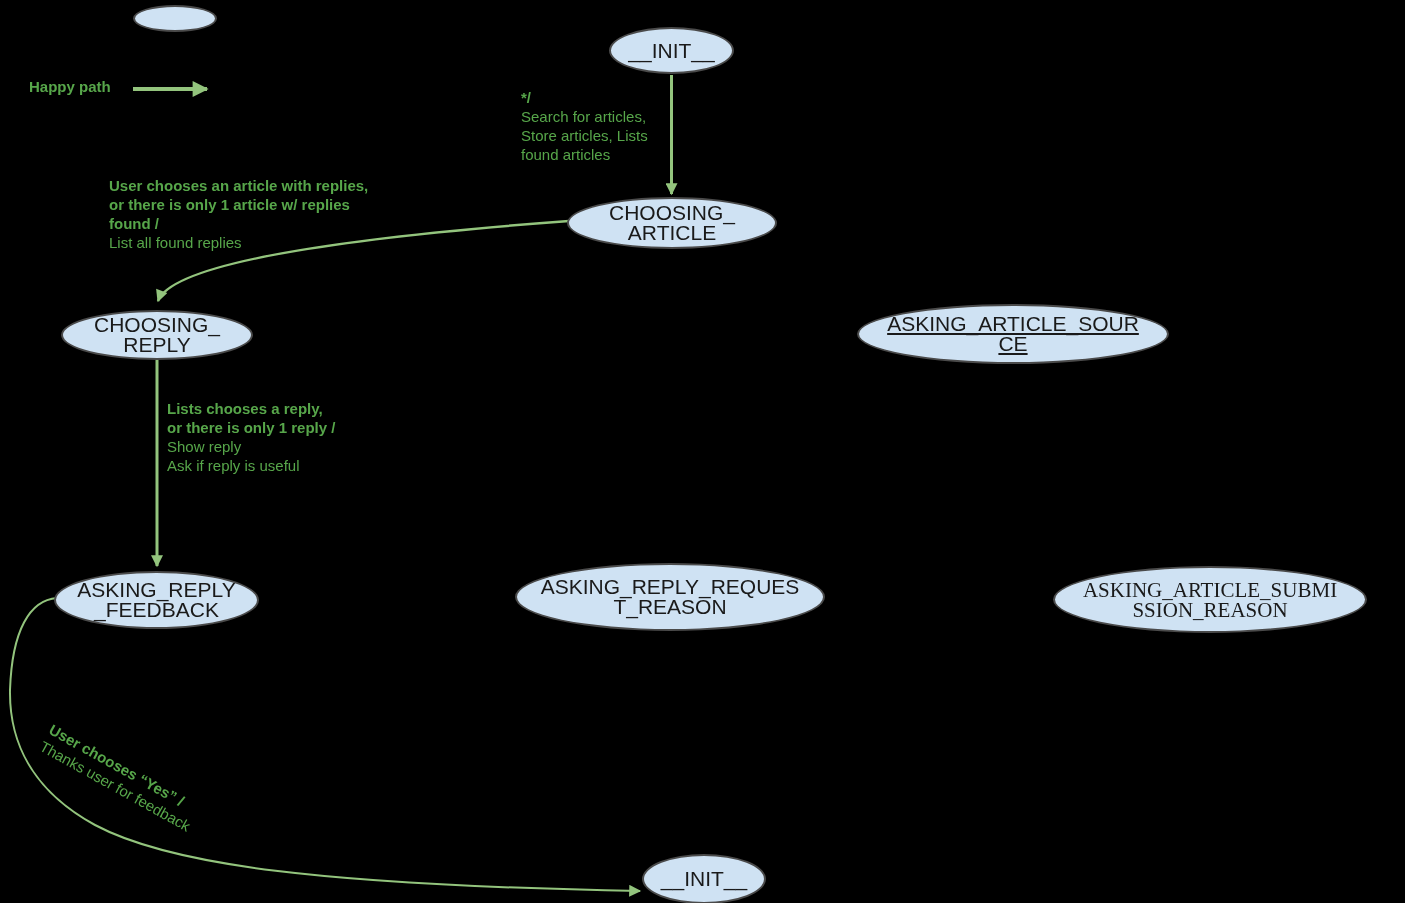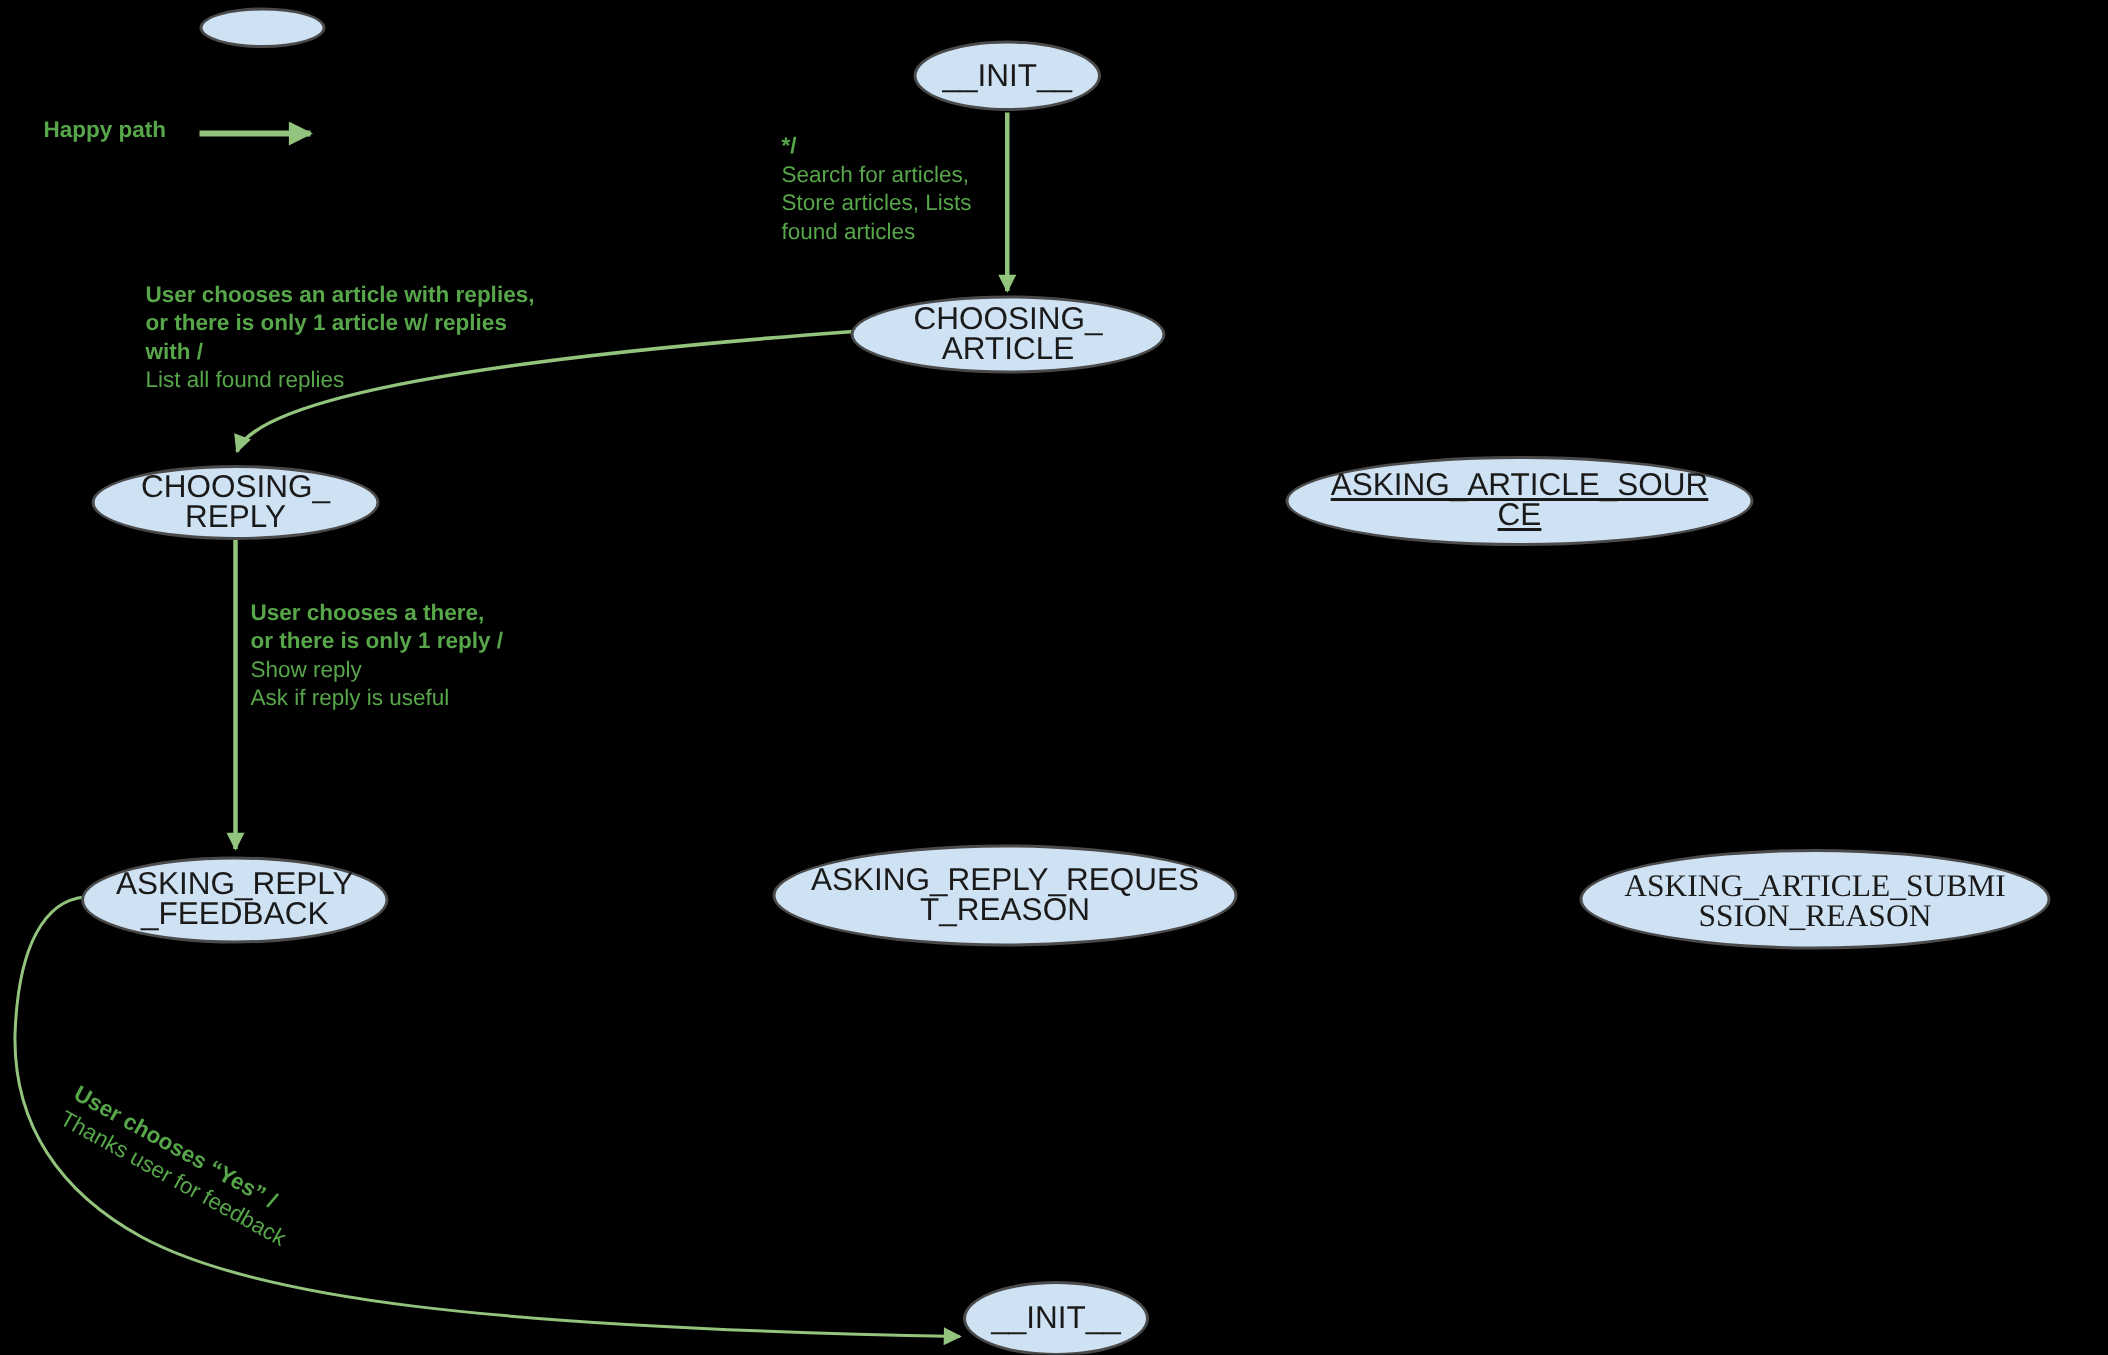--- a/index.html
+++ b/index.html
@@ -121,29 +121,29 @@
     <span>__INIT__</span>
   </div>
 
   <div class="glabel" style="left:521px; top:88px;">
     <div class="b">*/</div>
     <div>Search for articles,</div>
     <div>Store articles, Lists</div>
     <div>found articles</div>
   </div>
 
-  <div class="glabel" style="left:97px; top:176px;margin-top:11px;">
+  <div class="glabel" style="left:109px; top:176px;">
     <div class="b">User chooses an article with replies,</div>
     <div class="b">or there is only 1 article w/ replies</div>
-    <div class="b">with /</div>
+    <div class="b">found /</div>
     <div>List all found replies</div>
   </div>
 
   <div class="glabel" style="left:167px; top:399px;">
-    <div class="b">User chooses a there,</div>
+    <div class="b">Lists chooses a reply,</div>
     <div class="b">or there is only 1 reply /</div>
     <div>Show reply</div>
     <div>Ask if reply is useful</div>
   </div>
 
   <div class="glabel rot" style="left:55px; top:720px;">
     <div class="b">User chooses “Yes” /</div>
     <div>Thanks user for feedback</div>
   </div>
 

